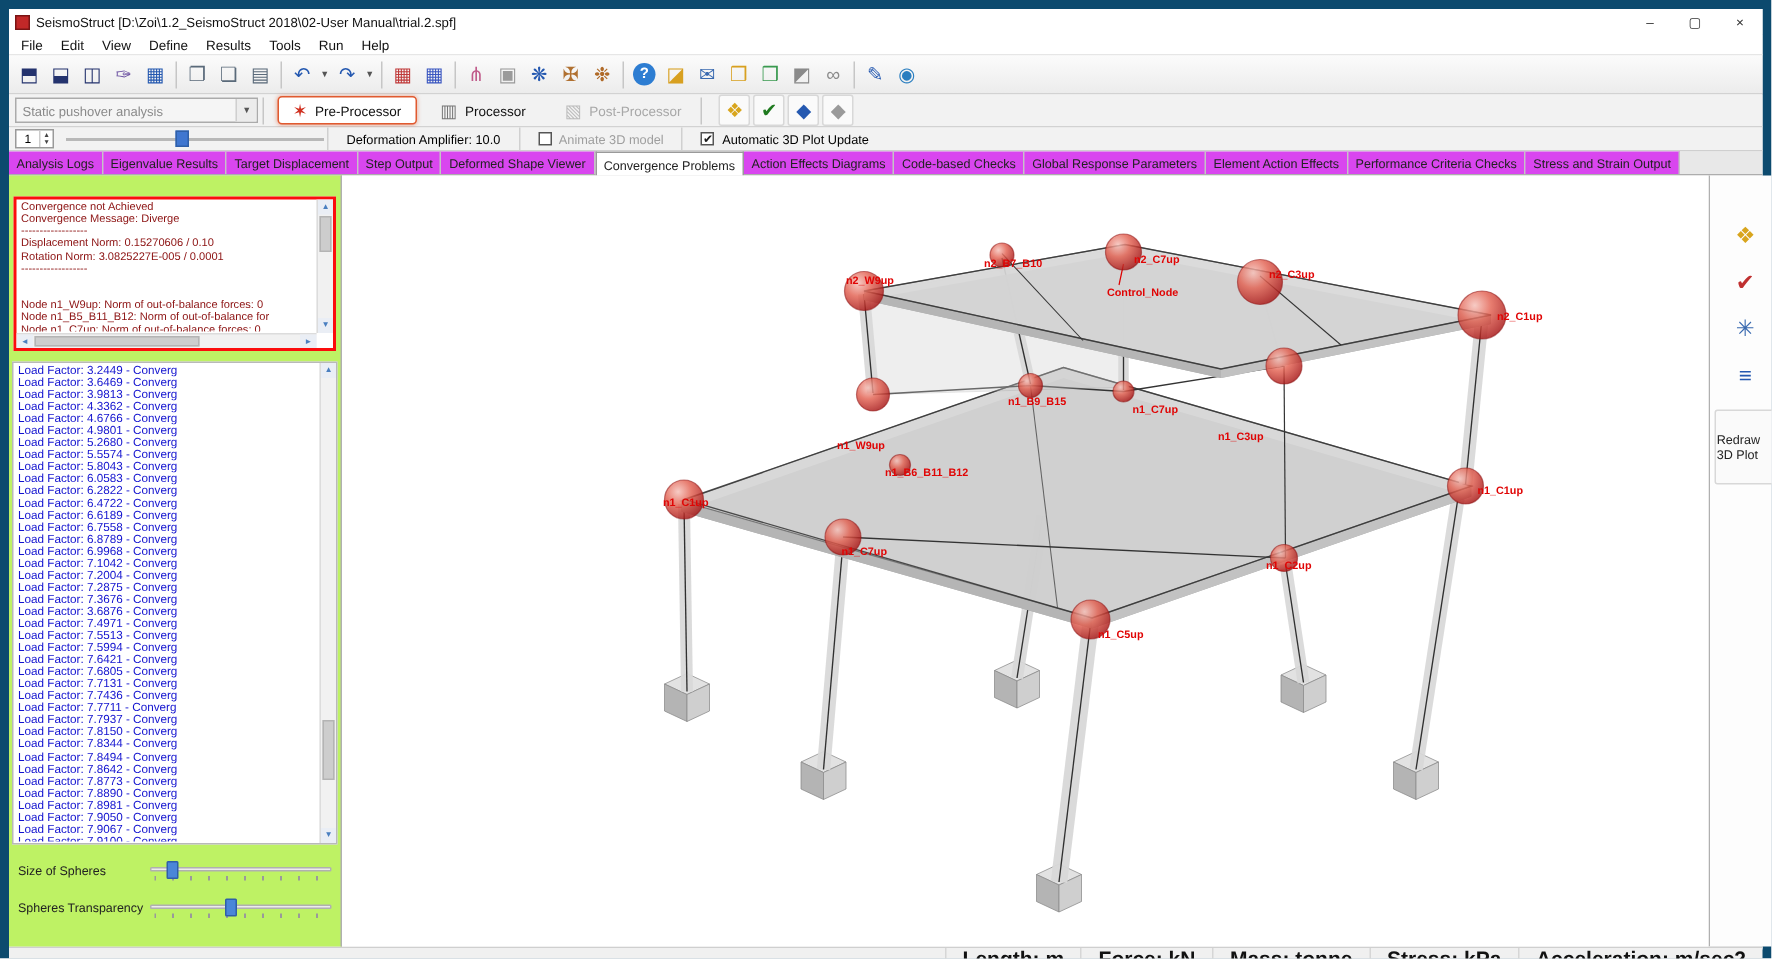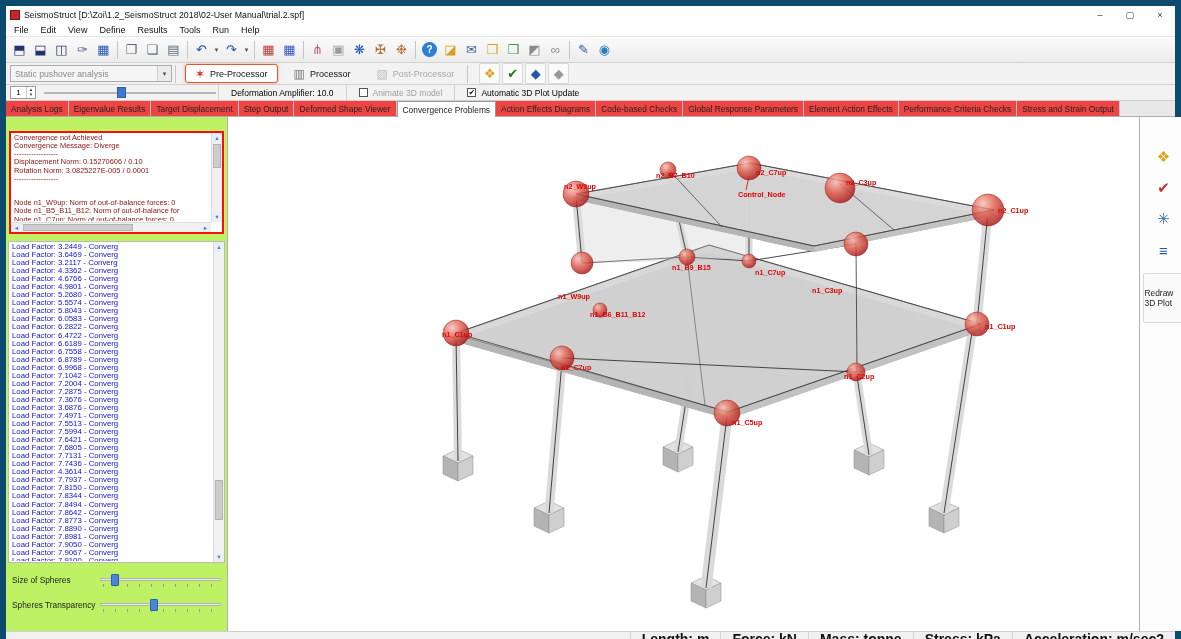--- a/index.html
+++ b/index.html
@@ -44,21 +44,21 @@
   .t3-slider{width:176px;height:14px;position:relative;margin-left:6px;flex:none}
   .t3-track{position:absolute;left:2px;right:2px;top:6px;height:2px;background:#b8b8b8}
   .t3-thumb{position:absolute;top:1px;width:9px;height:11px;background:#3f76d0;border:1px solid #2f5fa8;margin-left:-4px}
   .t3-cell{height:16px;border-left:1px solid #d0d0d0;display:flex;align-items:center;padding:0 12px;font-size:8.5px;gap:5px;white-space:nowrap}
   .t3-cell.disabled{color:#9e9e9e}
   .checkbox{width:9px;height:9px;border:1px solid #555;background:#fff;display:flex;align-items:center;justify-content:center;flex:none}
   .checkbox.checked::after{content:"✔";font-size:8px;line-height:8px;color:#1a1a1a}
 
   
   .tabbar{height:16px;background:#e8e8e8;border-bottom:1px solid #adadad;display:flex;align-items:stretch;flex:none}
-  .tab{padding:0 5px;display:flex;align-items:center;font-size:8.4px;color:#222;background:#ef4444;border-right:1px solid #c4c4c4;white-space:nowrap}
+  .tab{padding:0 5px;display:flex;align-items:center;font-size:8.4px;color:#222;background:#d946ef;border-right:1px solid #c4c4c4;white-space:nowrap}
   .tab.active{background:#fff;border:1px solid #9a9a9a;border-bottom:none;margin-bottom:-1px}
 
   
   .content{height:514px;display:flex;flex:none}
   .left-panel{width:222px;background:#bef264;border-right:1px solid #b0b0b0;position:relative;flex:none}
   .viewport{width:911px;background:#fff;position:relative;flex:none}
   .right-panel{width:48px;background:#fdfdfd;border-left:1px solid #b0b0b0;display:flex;flex-direction:column;align-items:center;padding-top:28px;gap:7px;flex:none}
 
   
   .conv-box{position:relative;margin:14px 3px 0 3px;height:103px;border:2px solid #fb0d0d;background:#fff;overflow:hidden}
@@ -256,21 +256,21 @@
               <div class="sb-thumb-h" style="left:1px;width:110px"></div>
             </div>
           <div class="sb-btn">►</div>
         </div>
       </div>
 
       <div class="lf-list">
         <div class="lf-lines" id="lf-lines">
             <div class="lf-row">Load Factor: 3.2449 - Converg</div>
             <div class="lf-row">Load Factor: 3.6469 - Converg</div>
-            <div class="lf-row">Load Factor: 3.2117 - Converg</div>
+            <div class="lf-row">Load Factor: 3.9813 - Converg</div>
             <div class="lf-row">Load Factor: 4.3362 - Converg</div>
             <div class="lf-row">Load Factor: 4.6766 - Converg</div>
             <div class="lf-row">Load Factor: 4.9801 - Converg</div>
             <div class="lf-row">Load Factor: 5.2680 - Converg</div>
             <div class="lf-row">Load Factor: 5.5574 - Converg</div>
             <div class="lf-row">Load Factor: 5.8043 - Converg</div>
             <div class="lf-row">Load Factor: 6.0583 - Converg</div>
             <div class="lf-row">Load Factor: 6.2822 - Converg</div>
             <div class="lf-row">Load Factor: 6.4722 - Converg</div>
             <div class="lf-row">Load Factor: 6.6189 - Converg</div>
@@ -282,21 +282,21 @@
             <div class="lf-row">Load Factor: 7.2875 - Converg</div>
             <div class="lf-row">Load Factor: 7.3676 - Converg</div>
             <div class="lf-row">Load Factor: 3.6876 - Converg</div>
             <div class="lf-row">Load Factor: 7.4971 - Converg</div>
             <div class="lf-row">Load Factor: 7.5513 - Converg</div>
             <div class="lf-row">Load Factor: 7.5994 - Converg</div>
             <div class="lf-row">Load Factor: 7.6421 - Converg</div>
             <div class="lf-row">Load Factor: 7.6805 - Converg</div>
             <div class="lf-row">Load Factor: 7.7131 - Converg</div>
             <div class="lf-row">Load Factor: 7.7436 - Converg</div>
-            <div class="lf-row">Load Factor: 4.3614 - Converg</div>
+            <div class="lf-row">Load Factor: 7.7711 - Converg</div>
             <div class="lf-row">Load Factor: 7.7937 - Converg</div>
             <div class="lf-row">Load Factor: 7.8150 - Converg</div>
             <div class="lf-row">Load Factor: 7.8344 - Converg</div>
             <div class="lf-row">Load Factor: 7.8494 - Converg</div>
             <div class="lf-row">Load Factor: 7.8642 - Converg</div>
             <div class="lf-row">Load Factor: 7.8773 - Converg</div>
             <div class="lf-row">Load Factor: 7.8890 - Converg</div>
             <div class="lf-row">Load Factor: 7.8981 - Converg</div>
             <div class="lf-row">Load Factor: 7.9050 - Converg</div>
             <div class="lf-row">Load Factor: 7.9067 - Converg</div>

